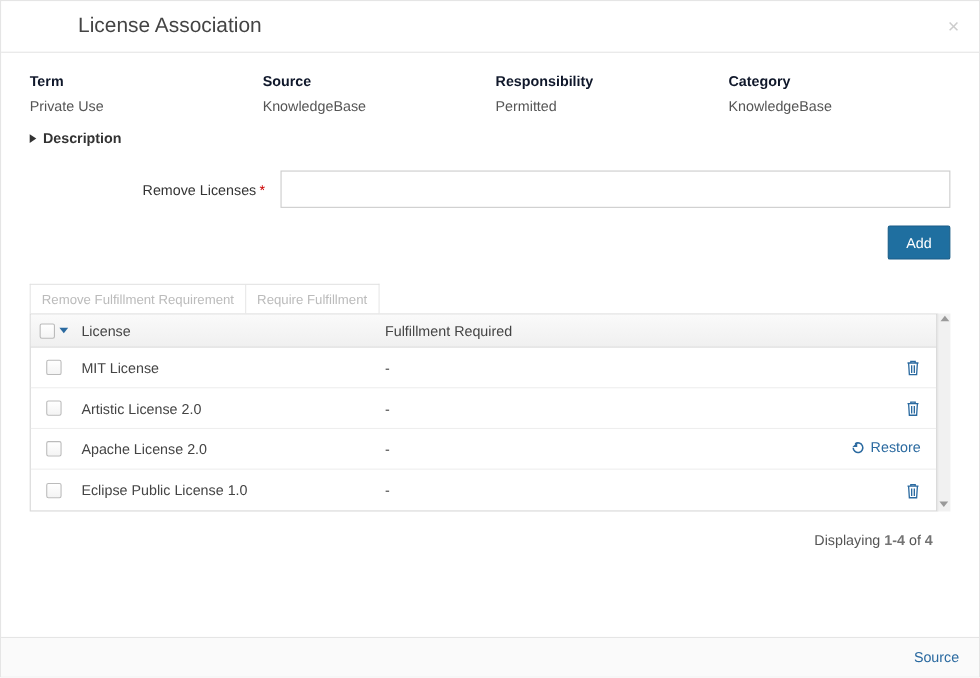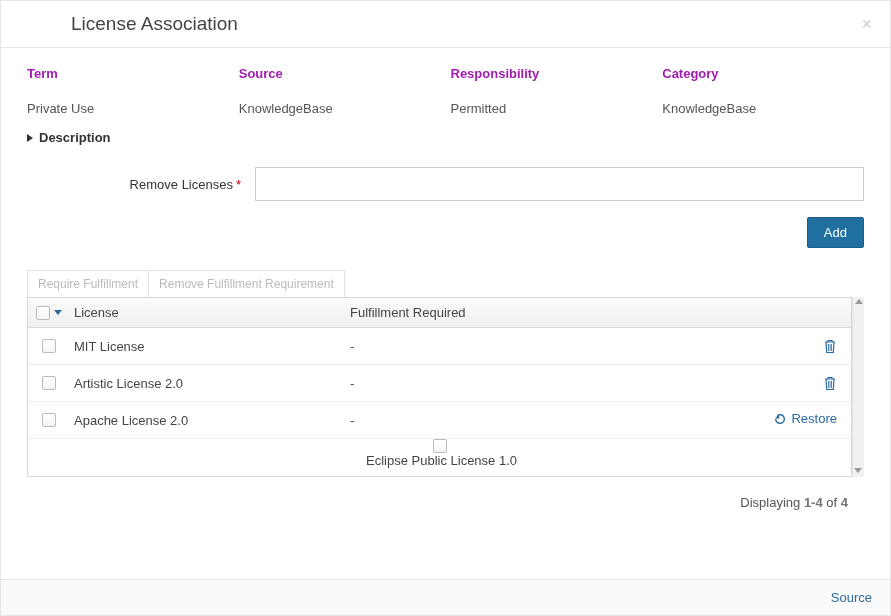--- a/index.html
+++ b/index.html
@@ -48,23 +48,23 @@
     position: relative;
   }
   .info-row {
     display: flex;
     gap: 10px;
     margin-bottom: 14px;
   }
   .info-col { flex: 1; }
   .info-label {
     font-weight: 600;
-    color: #a21caf;
-    font-size: 13px;
-    margin-bottom: 20px;
+    color: #0f172a;
+    font-size: 13px;
+    margin-bottom: 8px;
   }
   .info-value {
     color: #555;
     font-size: 13px;
   }
   .desc-toggle {
     display: flex;
     align-items: center;
     gap: 4px;
     font-weight: 600;
@@ -159,21 +159,21 @@
     margin-left: 2px;
   }
   .grid-row {
     display: flex;
     align-items: center;
     height: 37px;
     border-bottom: 1px solid #eee;
     font-size: 13px;
     color: #444;
   }
-  .grid-row:last-child { border-bottom: none; flex-direction: column; }
+  .grid-row:last-child { border-bottom: none; }
   .chk {
     width: 14px; height: 14px;
     border: 1px solid #bbb;
     border-radius: 2px;
     background: linear-gradient(#fff,#f4f4f4);
     cursor: pointer;
     display: inline-block;
   }
   .trash-icon {
     width: 14px; height: 16px;
@@ -270,22 +270,22 @@
         <span>Remove Licenses</span><span class="req-star">*</span>
       </div>
       <input class="select-input" type="text" value="" style="">
     </div>
 
     <div class="add-row">
       <button class="btn-add">Add</button>
     </div>
 
     <div class="toolbar">
+      <button class="tool-btn">Remove Fulfillment Requirement</button>
       <button class="tool-btn">Require Fulfillment</button>
-      <button class="tool-btn">Remove Fulfillment Requirement</button>
     </div>
 
     <div class="grid-outer">
       <div class="grid-wrap">
         <div class="grid-header">
           <div class="col-check">
             <span class="chk"></span>
             <span class="hdr-caret"></span>
           </div>
           <div class="col-license">License</div>

